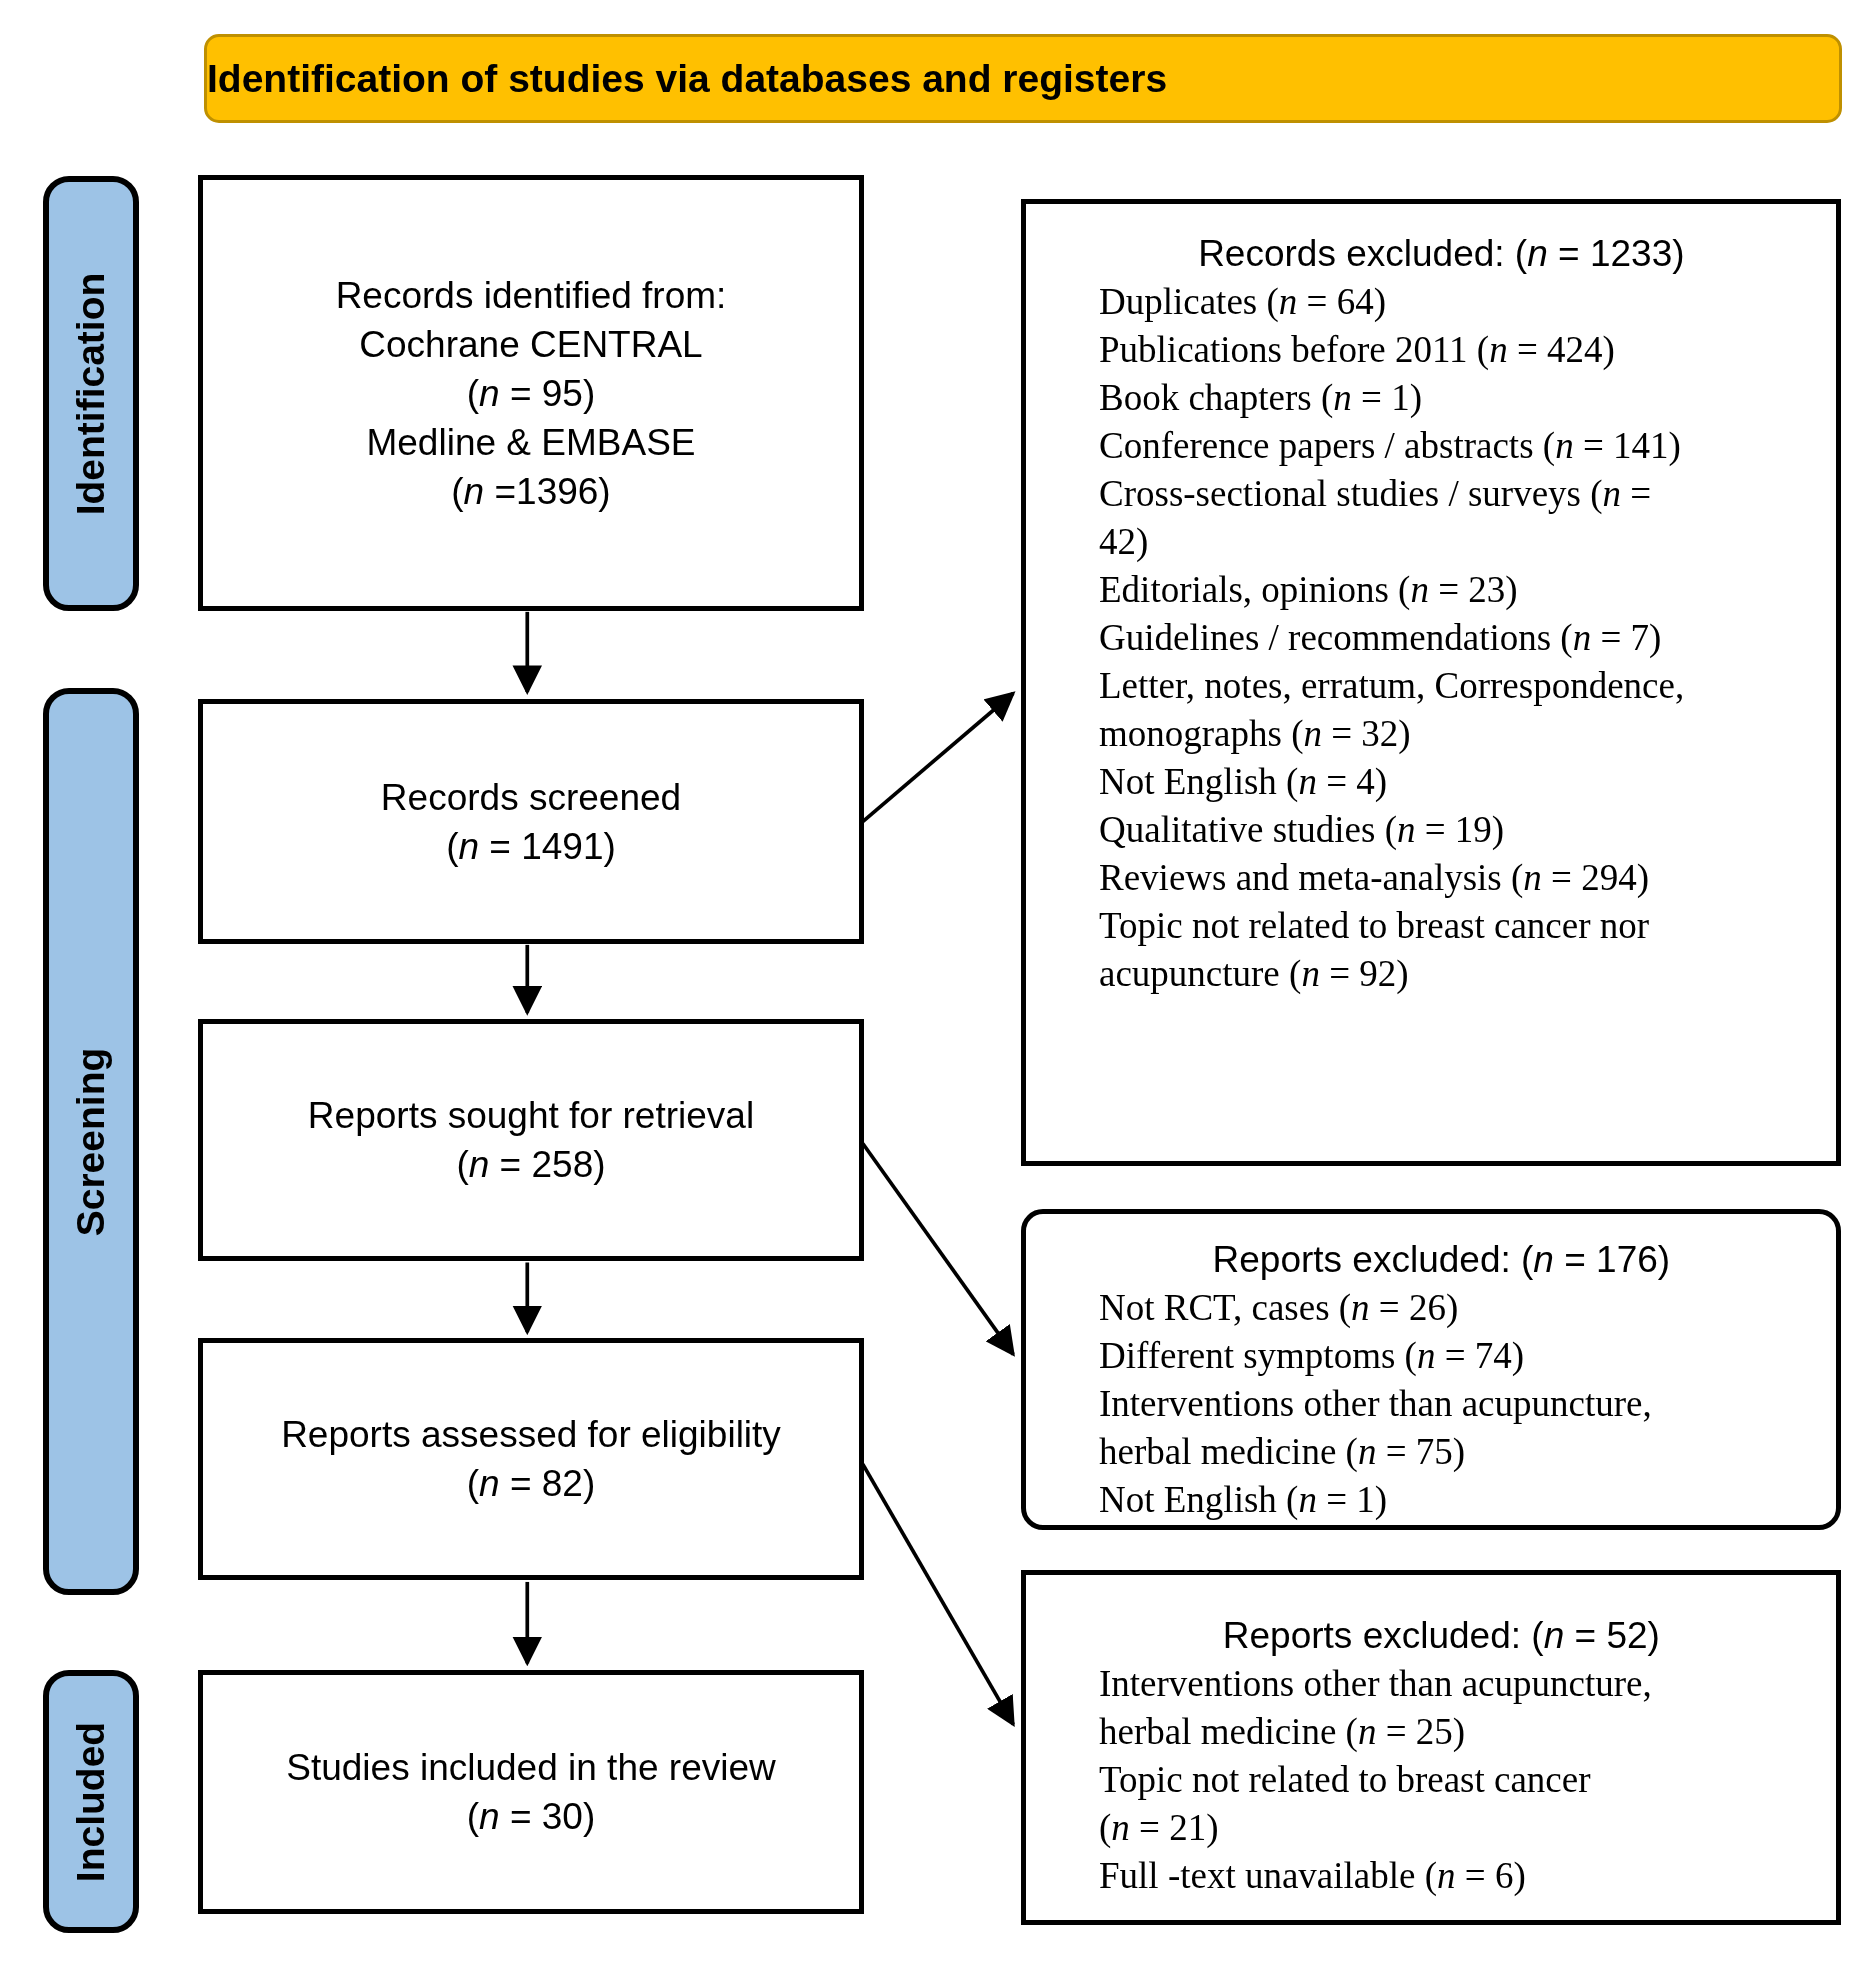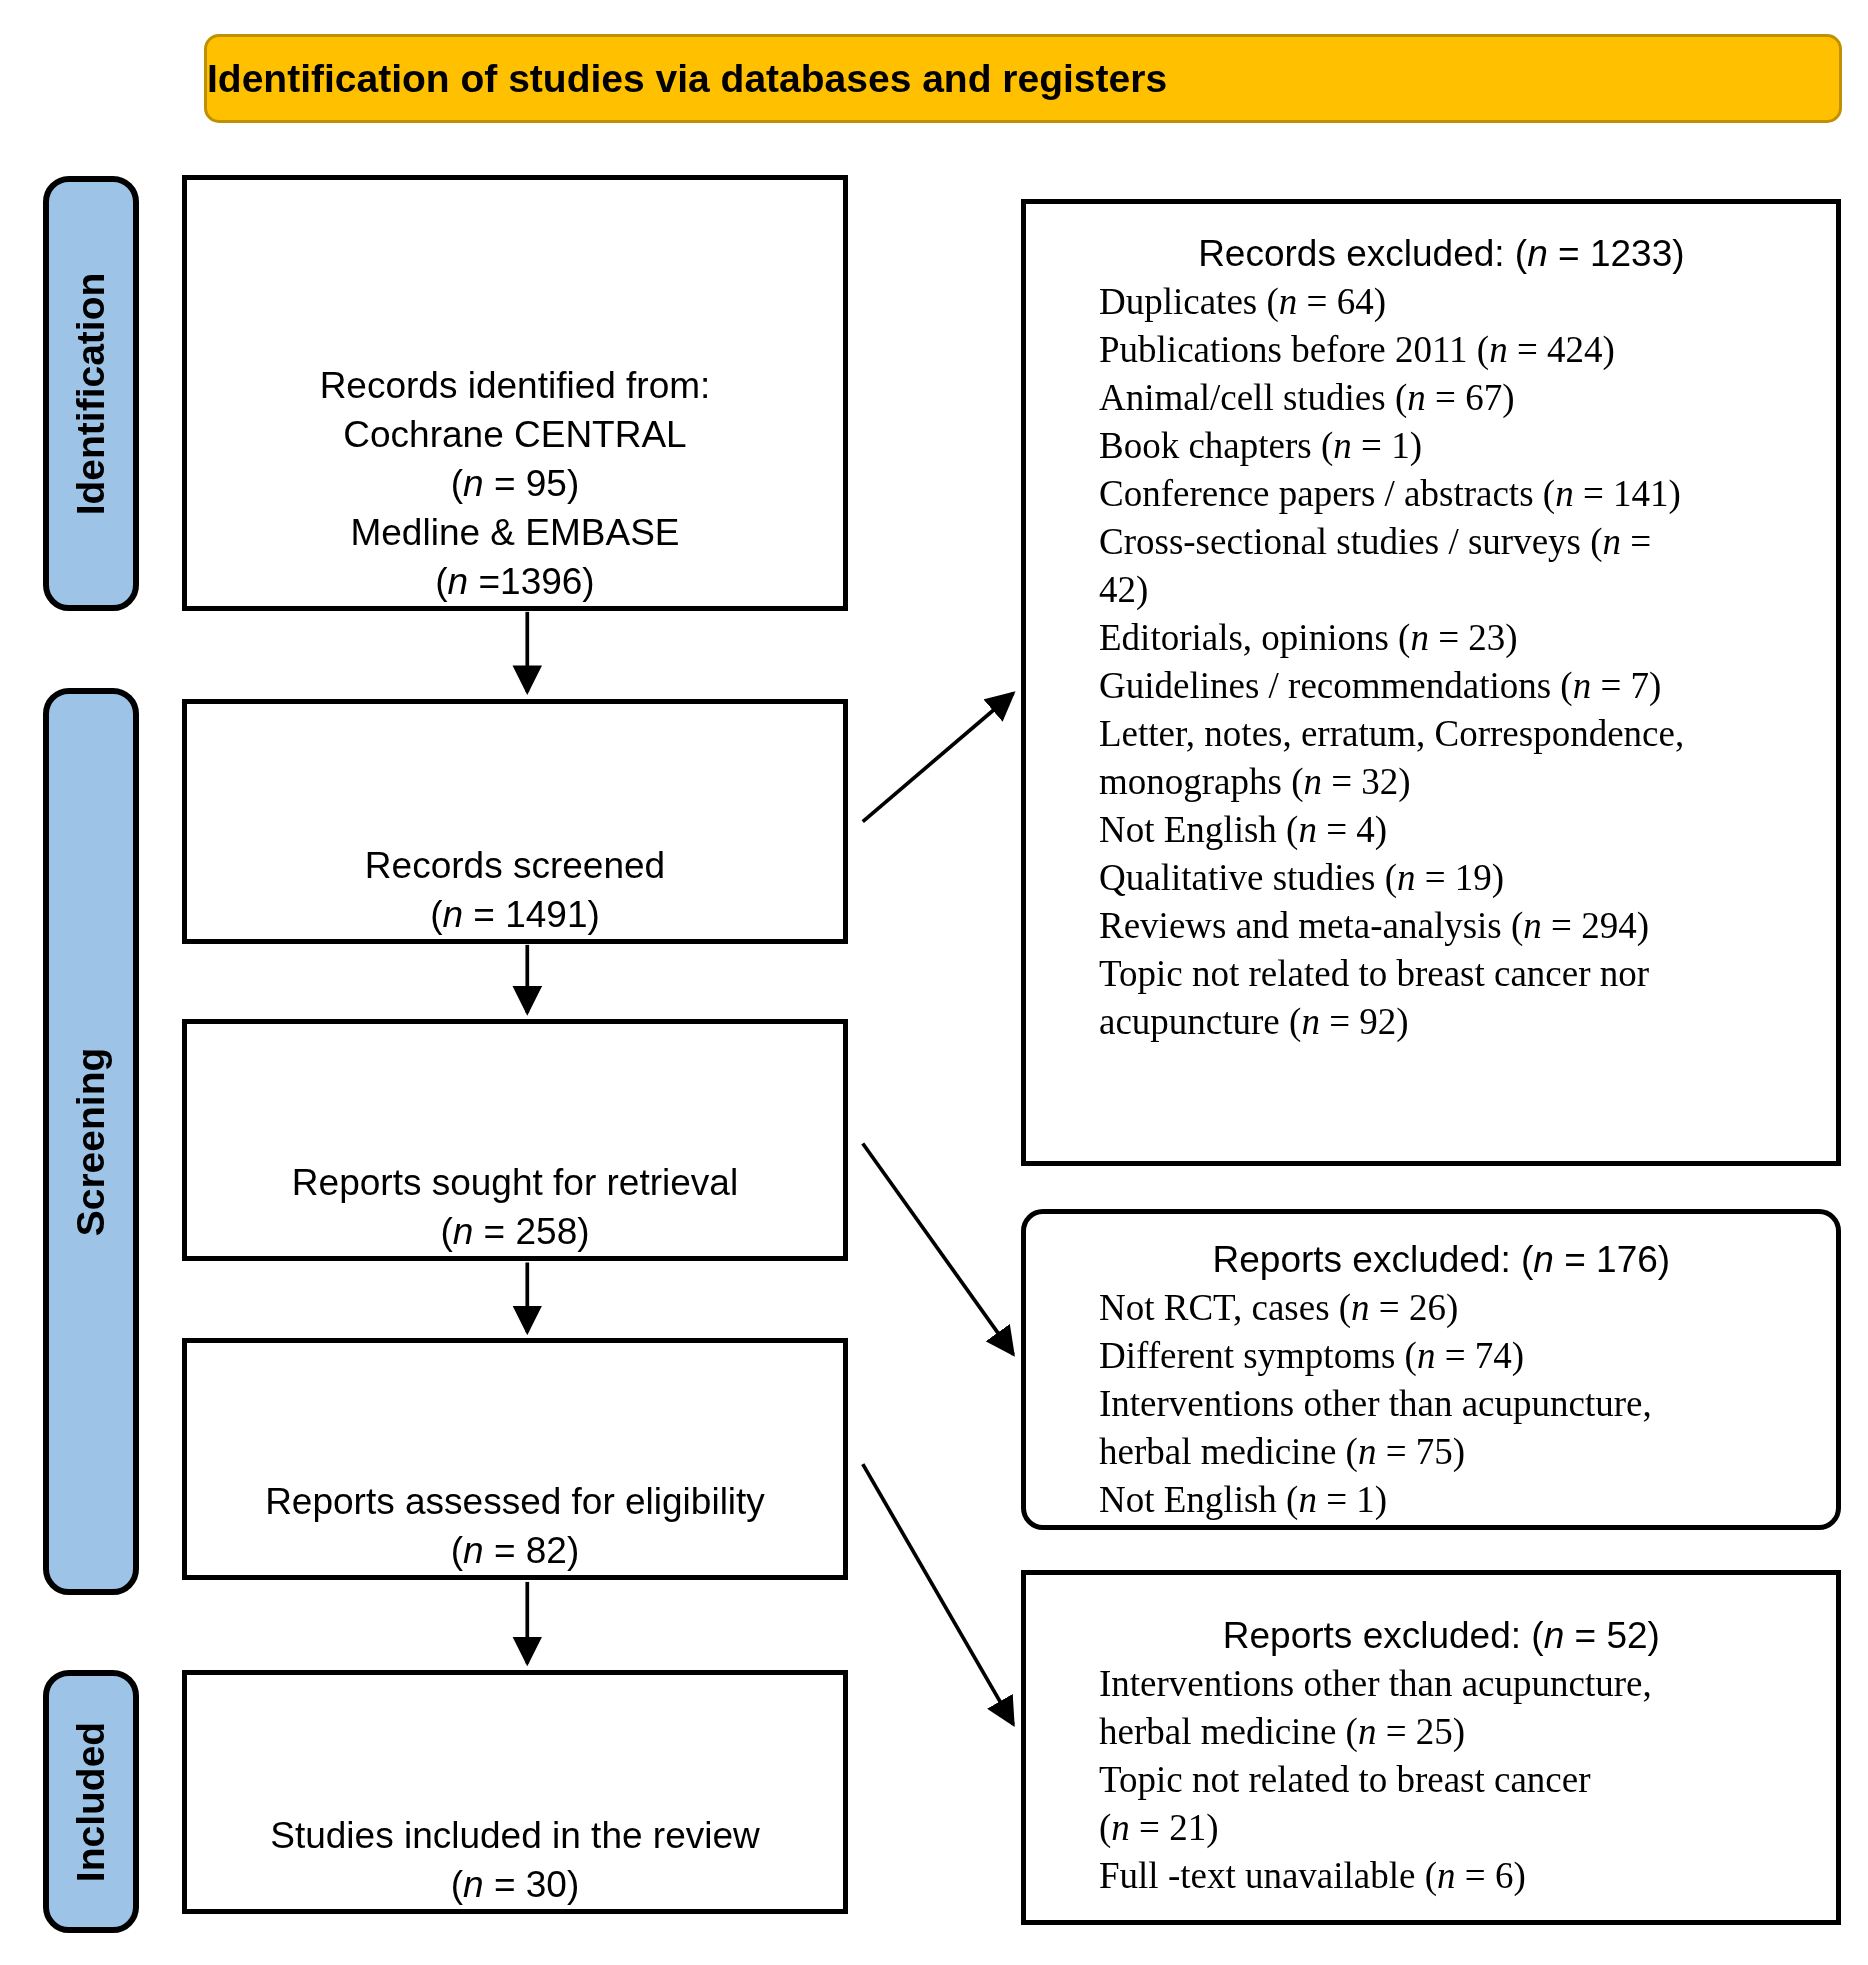--- a/index.html
+++ b/index.html
@@ -26,23 +26,23 @@
     background:var(--chip-bg); border:6.2px solid var(--chip-border);
     border-radius:26px; box-sizing:border-box;
     display:flex; align-items:center; justify-content:center;
   }
   .chip span{ transform:rotate(-90deg); white-space:nowrap;
     font-size:39px; font-weight:bold; }
   .chip-identification{ top:176px; height:435px; }
   .chip-screening{ top:688px; height:907px; }
   .chip-included{ top:1670px; height:263px; }
   .fbox{
-    position:absolute; left:182px; width:666px;
+    position:absolute; left:198px; width:666px;
     background:#fff; border:5px solid var(--box-border); box-sizing:border-box;
-    display:flex; align-items:flex-end; justify-content:center;
+    display:flex; align-items:center; justify-content:center;
   }
   .fbox .btxt{
     font-size:37px; line-height:49px; text-align:center; white-space:pre-line;
   }
   .fb1{ top:175px; height:436px; }
   .fb2{ top:699px; height:245px; }
   .fb3{ top:1019px; height:242px; }
   .fb4{ top:1338px; height:242px; }
   .fb5{ top:1670px; height:244px; }
   .ebox{
@@ -97,21 +97,20 @@
   </div>
   <div class="fbox fb5">
     <div class="btxt">Studies included in the review
 (<i>n</i> = 30)</div>
   </div>
 
   <div class="ebox eb1">
     <div class="excl-header">Records excluded: (<i>n</i> = 1233)</div>
     <div class="excl-item">Duplicates (<i>n</i> = 64)</div>
     <div class="excl-item">Publications before 2011 (<i>n</i> = 424)</div>
-    <div class="excl-item">Animal/cell studies (<i>n</i> = 67)</div>
     <div class="excl-item">Book chapters (<i>n</i> = 1)</div>
     <div class="excl-item">Conference papers / abstracts (<i>n</i> = 141)</div>
     <div class="excl-item">Cross-sectional studies / surveys (<i>n</i> =
 42)</div>
     <div class="excl-item">Editorials, opinions (<i>n</i> = 23)</div>
     <div class="excl-item">Guidelines / recommendations (<i>n</i> = 7)</div>
     <div class="excl-item">Letter, notes, erratum, Correspondence,
 monographs (<i>n</i> = 32)</div>
     <div class="excl-item">Not English (<i>n</i> = 4)</div>
     <div class="excl-item">Qualitative studies (<i>n</i> = 19)</div>

